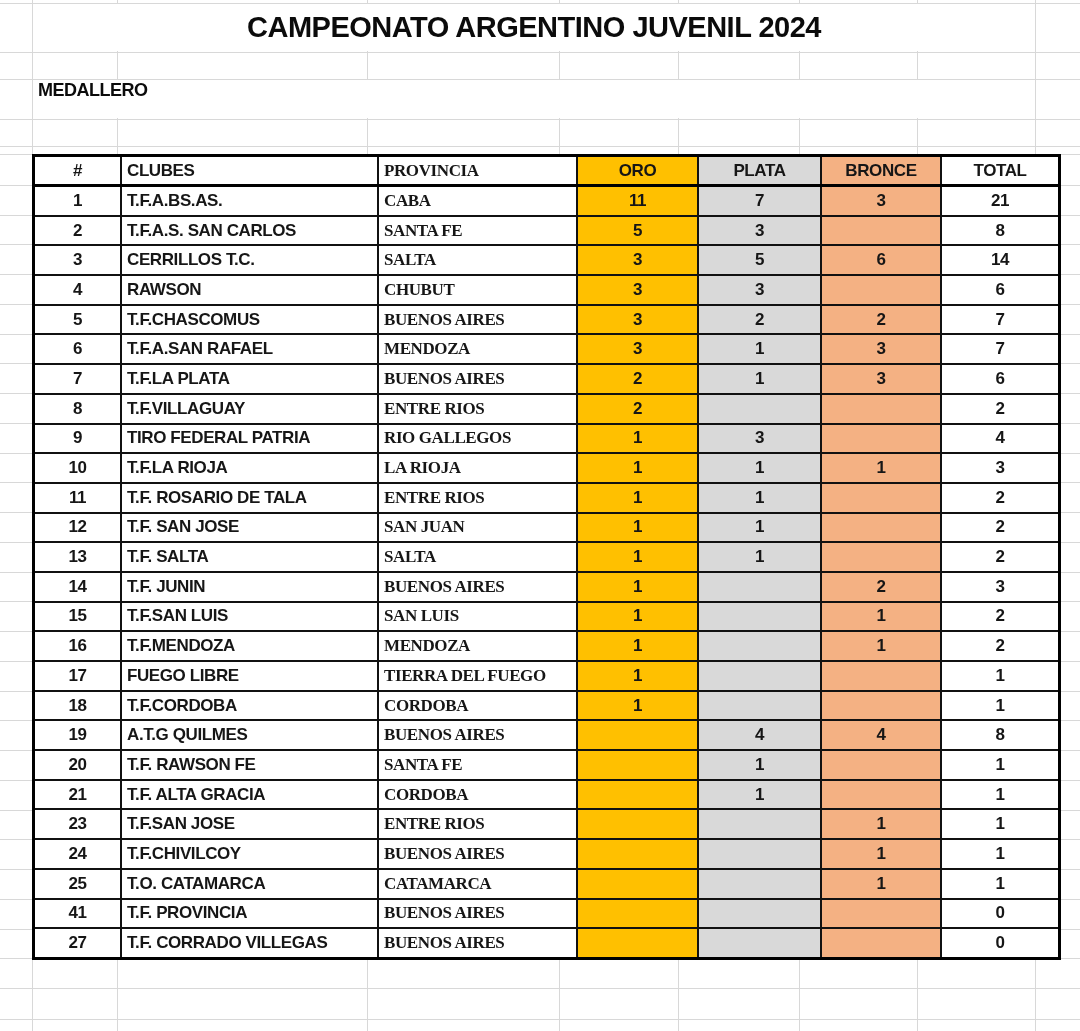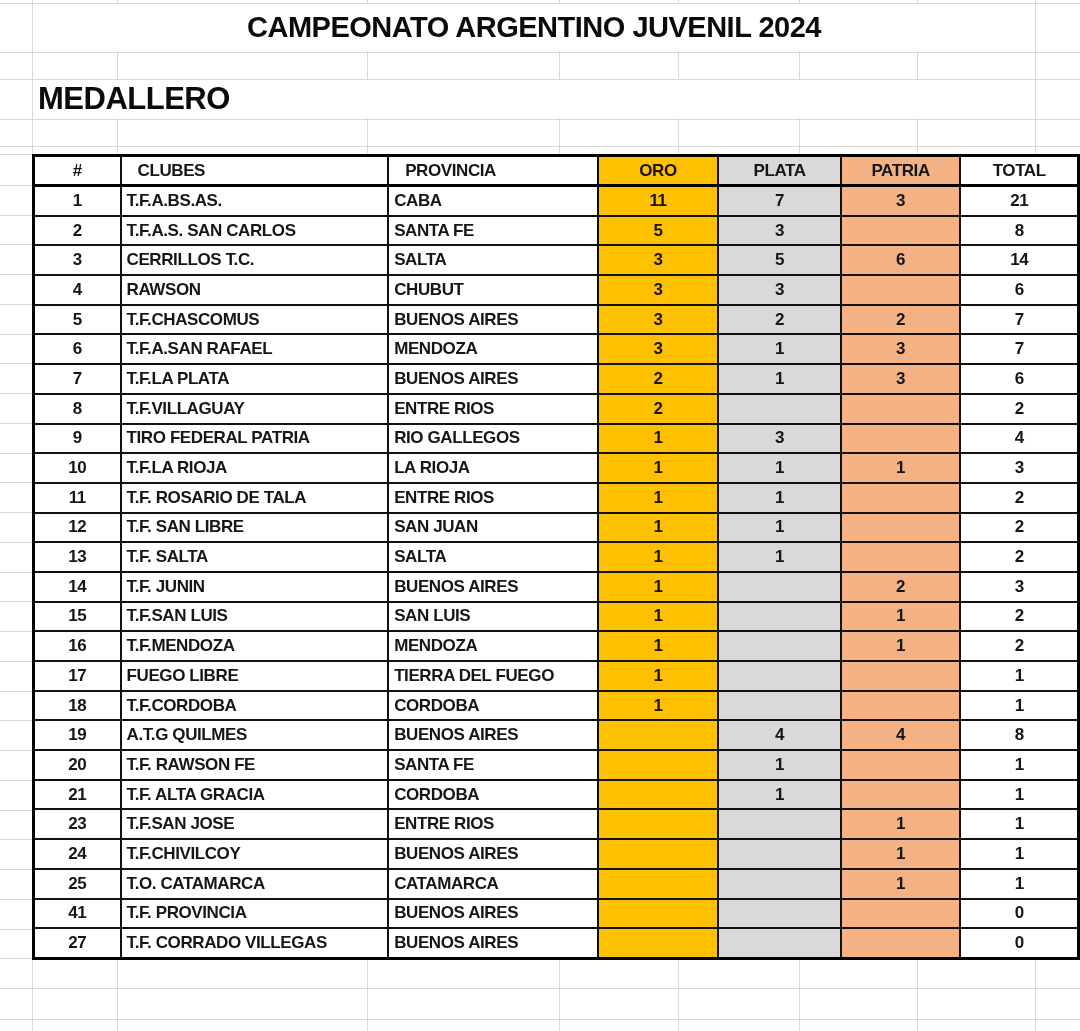--- a/index.html
+++ b/index.html
@@ -12,42 +12,42 @@
   .gl{position:absolute;background:#d8d8d8;}
   .cover{position:absolute;background:#ffffff;z-index:1;}
   
   #title-cell{
     position:absolute;left:33px;top:4px;width:1002px;height:47px;z-index:2;
     display:flex;align-items:center;justify-content:center;
     font-size:29px;font-weight:700;letter-spacing:-0.5px;color:#0b0b0b;
   }
   #section-cell{
     position:absolute;left:38px;top:80px;width:400px;height:38px;z-index:2;
-    display:flex;align-items:center;
-    font-size:31px;font-weight:700;letter-spacing:-0.5px;color:#0b0b0b;
+    display:flex;align-items:flex-start;
+    font-size:18px;font-weight:700;letter-spacing:-0.5px;color:#0b0b0b;
   }
   
   #table-wrap{position:absolute;left:32px;top:154px;z-index:3;}
   table{border-collapse:collapse;table-layout:fixed;background:#ffffff;}
   table{border:3px solid #000;}
   th,td{
     border:2px solid #111;overflow:hidden;white-space:nowrap;
     font-size:17px;font-weight:700;letter-spacing:-0.4px;color:#161616;
     padding:0;vertical-align:middle;
   }
   thead th{border-bottom:3px solid #000;height:27px;}
   tbody td{height:27.7px;}
   .c-rank{width:85px;text-align:center;}
   .c-club{width:250px;text-align:left;padding-left:5px;}
-  .c-prov{width:192px;text-align:left;padding-left:5px;}
+  .c-prov{width:192px;text-align:left;padding-left:5px;font-family:Liberation Serif, serif;}
   .c-oro{width:119px;text-align:center;background:var(--oro,#FFC000);}
   .c-plata{width:121px;text-align:center;background:var(--plata,#D9D9D9);}
   .c-bronce{width:118px;text-align:center;background:var(--bronce,#F4B183);}
   .c-total{width:116px;text-align:center;background:#ffffff;}
-  thead .c-club,thead .c-prov{padding-left:16px;margin-top:20px;}
+  thead .c-club,thead .c-prov{padding-left:5px;margin-top:20px;}
 </style>
 </head>
 <body>
 
 <div id="grid">
     <div class="gl" style="left: 32px; top: 0px; width: 1px; height: 1031px;"></div>
     <div class="gl" style="left: 117px; top: 0px; width: 1px; height: 1031px;"></div>
     <div class="gl" style="left: 367px; top: 0px; width: 1px; height: 1031px;"></div>
     <div class="gl" style="left: 559px; top: 0px; width: 1px; height: 1031px;"></div>
     <div class="gl" style="left: 678px; top: 0px; width: 1px; height: 1031px;"></div>
@@ -104,21 +104,21 @@
 
 <div id="table-wrap">
   <table>
     <thead>
       <tr>
         <th class="c-rank">#</th>
         <th class="c-club">CLUBES</th>
         <th class="c-prov">PROVINCIA</th>
         <th class="c-oro">ORO</th>
         <th class="c-plata">PLATA</th>
-        <th class="c-bronce">PATRIA</th>
+        <th class="c-bronce">BRONCE</th>
         <th class="c-total">TOTAL</th>
       </tr>
     </thead>
     <tbody id="table-body">
         <tr>
           <td class="c-rank">1</td>
           <td class="c-club">T.F.A.BS.AS.</td>
           <td class="c-prov">CABA</td>
           <td class="c-oro">11</td>
           <td class="c-plata">7</td>
@@ -210,21 +210,21 @@
           <td class="c-rank">11</td>
           <td class="c-club">T.F. ROSARIO DE TALA</td>
           <td class="c-prov">ENTRE RIOS</td>
           <td class="c-oro">1</td>
           <td class="c-plata">1</td>
           <td class="c-bronce"></td>
           <td class="c-total">2</td>
         </tr>
         <tr>
           <td class="c-rank">12</td>
-          <td class="c-club">T.F. SAN LIBRE</td>
+          <td class="c-club">T.F. SAN JOSE</td>
           <td class="c-prov">SAN JUAN</td>
           <td class="c-oro">1</td>
           <td class="c-plata">1</td>
           <td class="c-bronce"></td>
           <td class="c-total">2</td>
         </tr>
         <tr>
           <td class="c-rank">13</td>
           <td class="c-club">T.F. SALTA</td>
           <td class="c-prov">SALTA</td>

